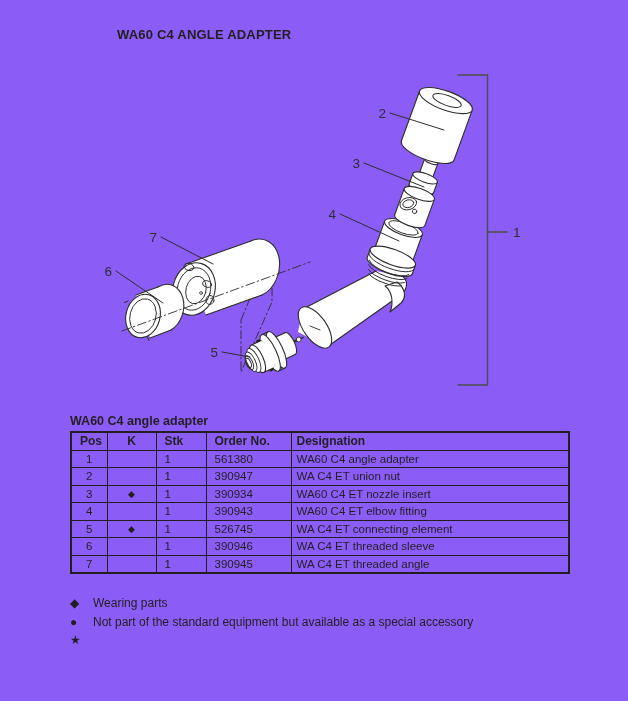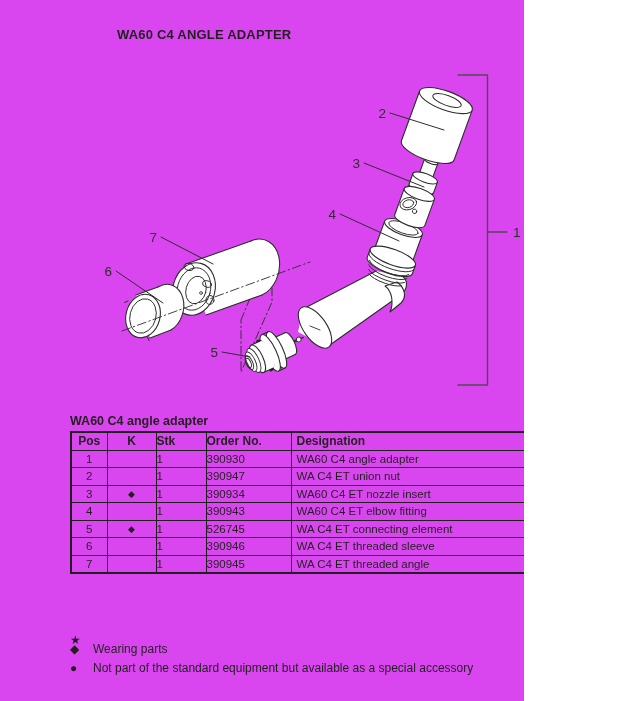--- a/index.html
+++ b/index.html
@@ -1,48 +1,48 @@
 <!DOCTYPE html>
 <html><head>
 <meta charset="utf-8">
 <style>
   html,body{margin:0;padding:0;background:#ffffff;}
   .canvas{
-    position:relative;width:524px;height:701px;background:#d946ef;overflow:hidden;
+    position:relative;width:628px;height:701px;background:#8b5cf6;overflow:hidden;
     font-family:"Liberation Sans","DejaVu Sans",sans-serif;color:#231f20;
   }
   .doc-title{
     position:absolute;left:117px;top:27px;font-size:13px;font-weight:700;
     letter-spacing:.2px;color:#231f20;
   }
   svg.diagram{position:absolute;left:0;top:0;}
   .table-block{position:absolute;left:70px;top:414px;width:498px;}
   .table-title{font-size:12.5px;font-weight:700;margin:0 0 3px 0;color:#231f20;}
   table.parts{
     border-collapse:collapse;width:498px;table-layout:fixed;
     font-size:11.5px;color:#231f20;
   }
   table.parts th,table.parts td{
-    border:1px solid #231f20;height:16.5px;padding:0 0;line-height:16.5px;
+    border:1px solid #231f20;height:16.5px;padding:0 8px;line-height:16.5px;
     overflow:hidden;white-space:nowrap;
   }
   table.parts{border:2px solid #231f20;}
   table.parts th{font-weight:700;font-size:12px;}
   col.c-pos{width:36px;} col.c-k{width:49px;} col.c-stk{width:50px;}
   col.c-order{width:85px;} col.c-desig{width:278px;}
   .cell-c{text-align:left;}
   .cell-l{text-align:left;padding-left:5px !important;margin-top:36px;}
   th.h-pos{border-right:none;text-align:center;}
   td.td-pos{border-right:none;text-align:center;}
   th.h-k{border-left:none;text-align:center;}
   td.td-k{border-left:none;text-align:center;font-size:9px;}
   .legend{position:absolute;left:70px;top:594px;font-size:12px;color:#231f20;}
   .legend-row{display:flex;align-items:baseline;height:18.5px;line-height:18.5px;}
   .legend-sym{width:23px;display:inline-block;font-size:12px;}
-  .legend-text{display:inline-block;margin-top:46px;}
+  .legend-text{display:inline-block;}
 </style>
 </head>
 <body>
 
 <div class="canvas">
 
   <div class="doc-title">WA60 C4 ANGLE ADAPTER</div>
 
   <svg class="diagram" width="628" height="701" viewBox="0 0 628 701" fill="none" stroke="#2d2d2d" stroke-width="1.1" stroke-linecap="round" stroke-linejoin="round">
 
@@ -182,21 +182,21 @@
           <th class="cell-c">Stk</th>
           <th class="cell-c">Order No.</th>
           <th class="cell-l">Designation</th>
         </tr>
       </thead>
       <tbody>
         <tr>
           <td class="td-pos">1</td>
           <td class="td-k"></td>
           <td class="cell-c">1</td>
-          <td class="cell-c">390930</td>
+          <td class="cell-c">561380</td>
           <td class="cell-l">WA60 C4 angle adapter</td>
         </tr>
         <tr>
           <td class="td-pos">2</td>
           <td class="td-k"></td>
           <td class="cell-c">1</td>
           <td class="cell-c">390947</td>
           <td class="cell-l">WA C4 ET union nut</td>
         </tr>
         <tr>

